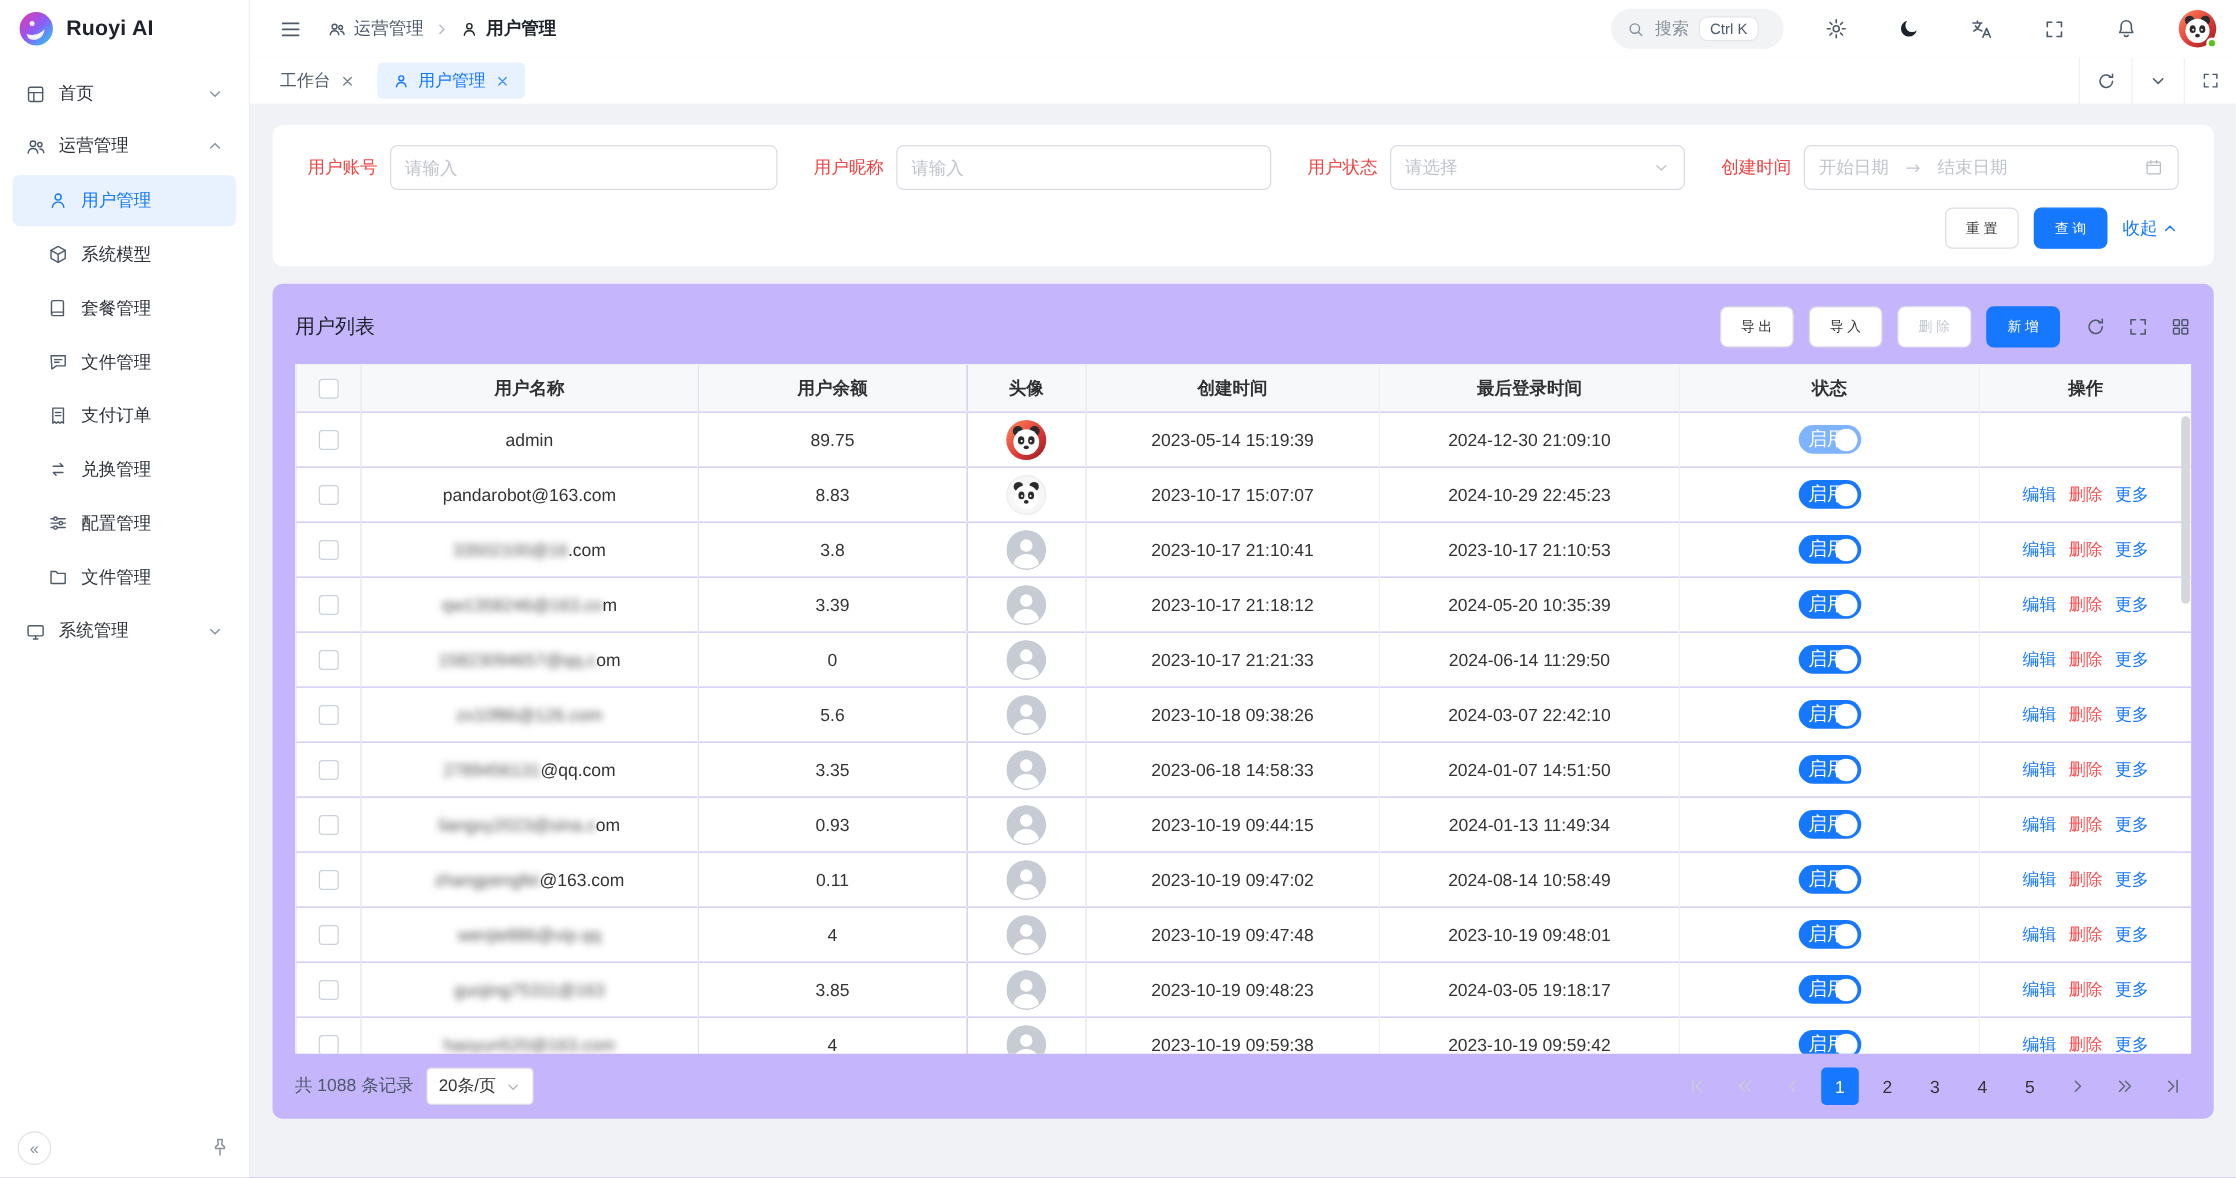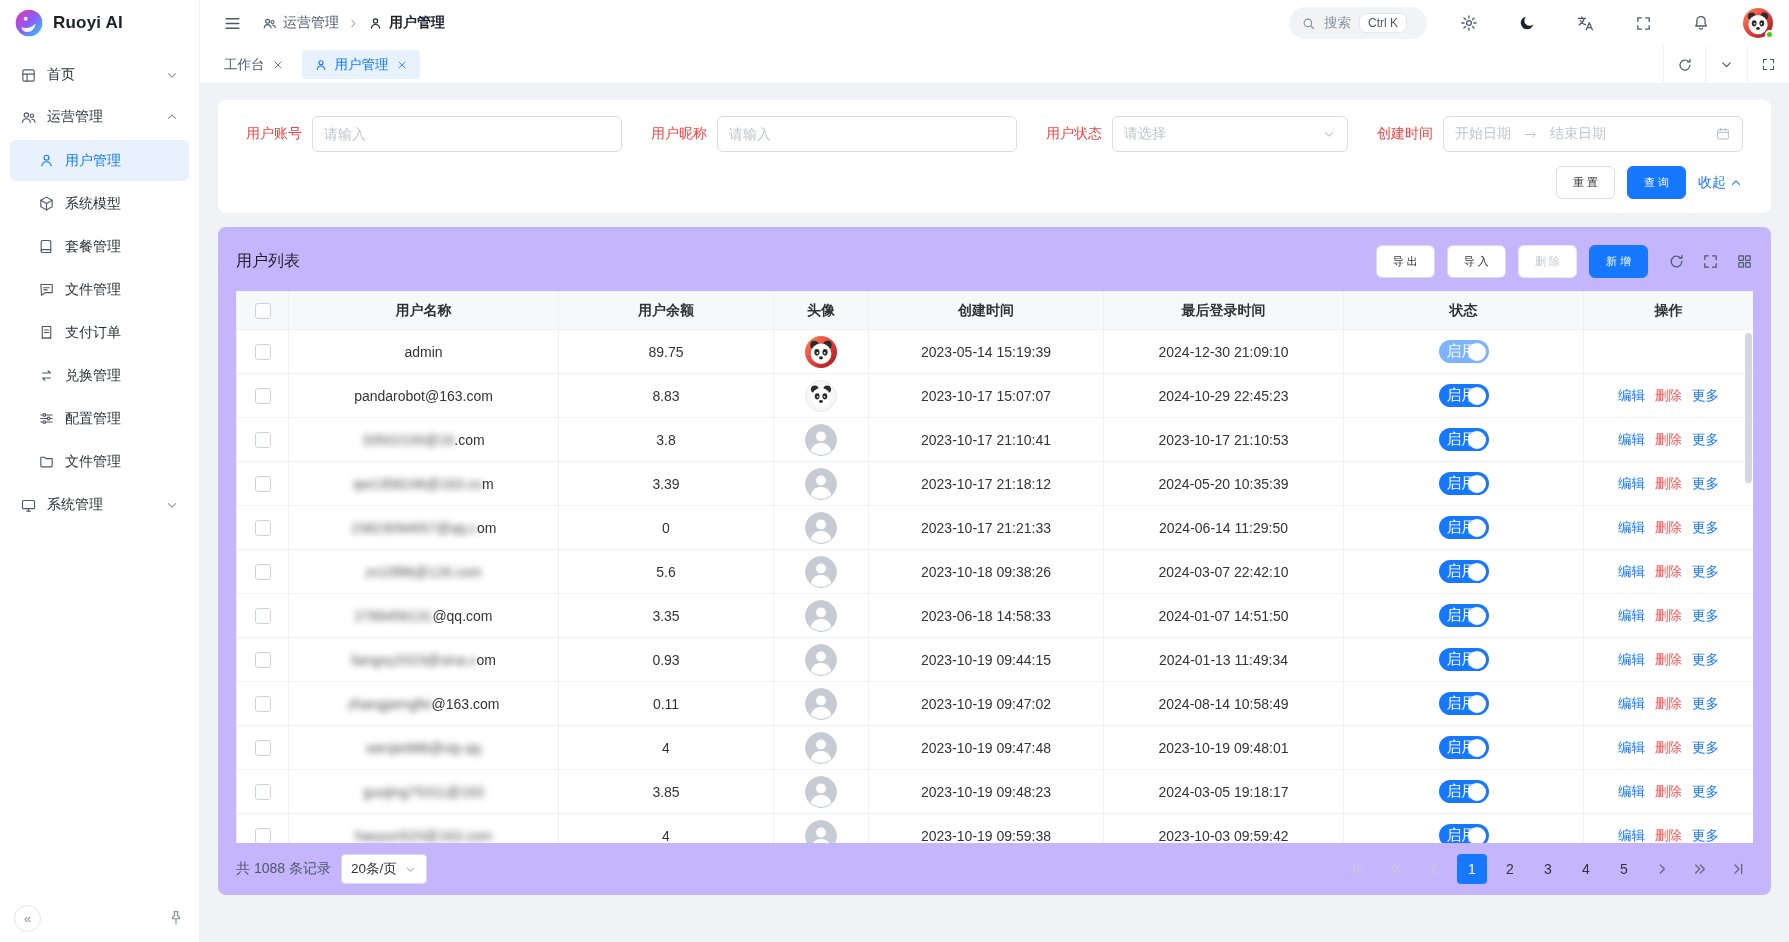--- a/index.html
+++ b/index.html
@@ -736,21 +736,21 @@
                 <td><span class="blurname">haoyun520@163.com</span></td>
                 <td>4</td>
                 <td><span class="avatar plain">
                     <svg viewBox="0 0 36 36" width="100%" height="100%">
                       <circle cx="18" cy="18" r="18" fill="#c7ccd4"></circle>
                       <circle cx="18" cy="14" r="5.6" fill="#fff"></circle>
                       <path d="M6.5 30.5c1.6-6.2 6.2-9 11.5-9s9.9 2.8 11.5 9a18 18 0 0 1-23 0z" fill="#fff"></path>
                     </svg>
                   </span></td>
                 <td>2023-10-19 09:59:38</td>
-                <td>2023-10-03 09:59:42</td>
+                <td>2023-10-19 09:59:42</td>
                 <td><span class="switch">
                     <span class="switch-label">启用</span>
                     <span class="switch-knob"></span>
                   </span></td>
                 <td class="acts"><a class="link">编辑</a><a class="link danger">删除</a><a class="link">更多</a></td>
               </tr>
             </tbody>
         </table>
         <span class="vthumb"></span>
       </div>

